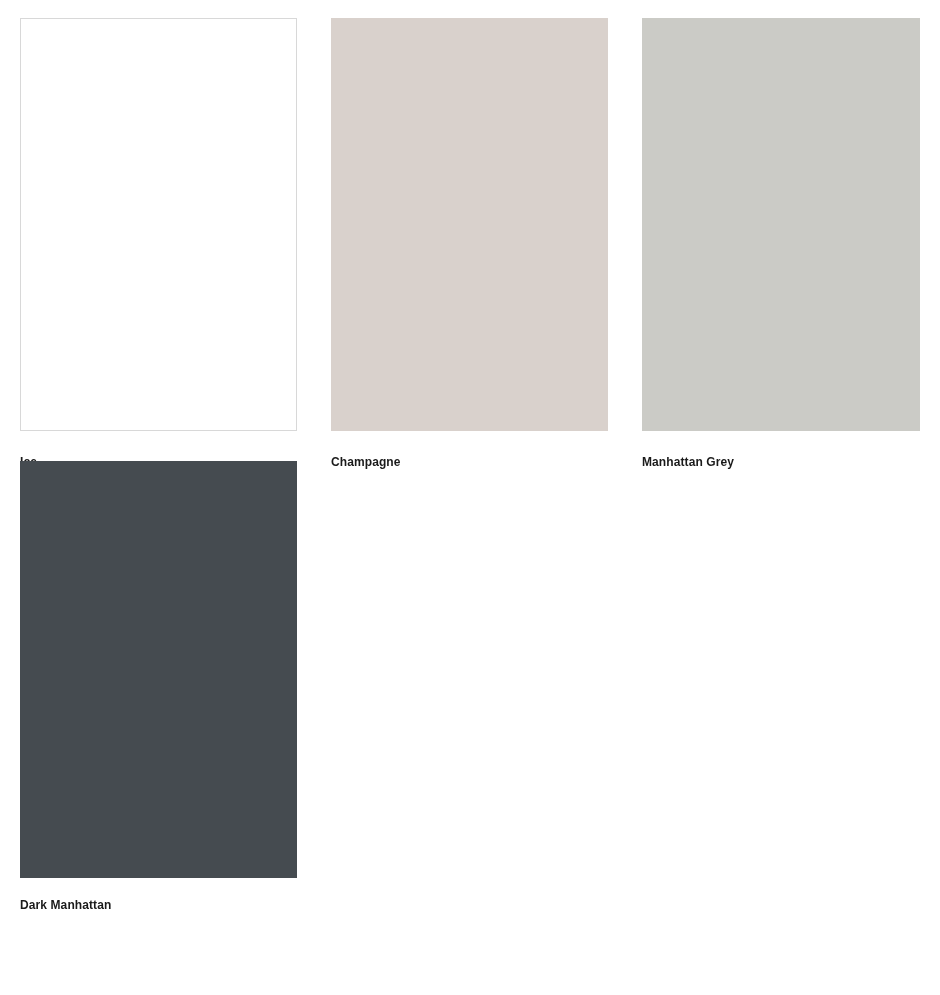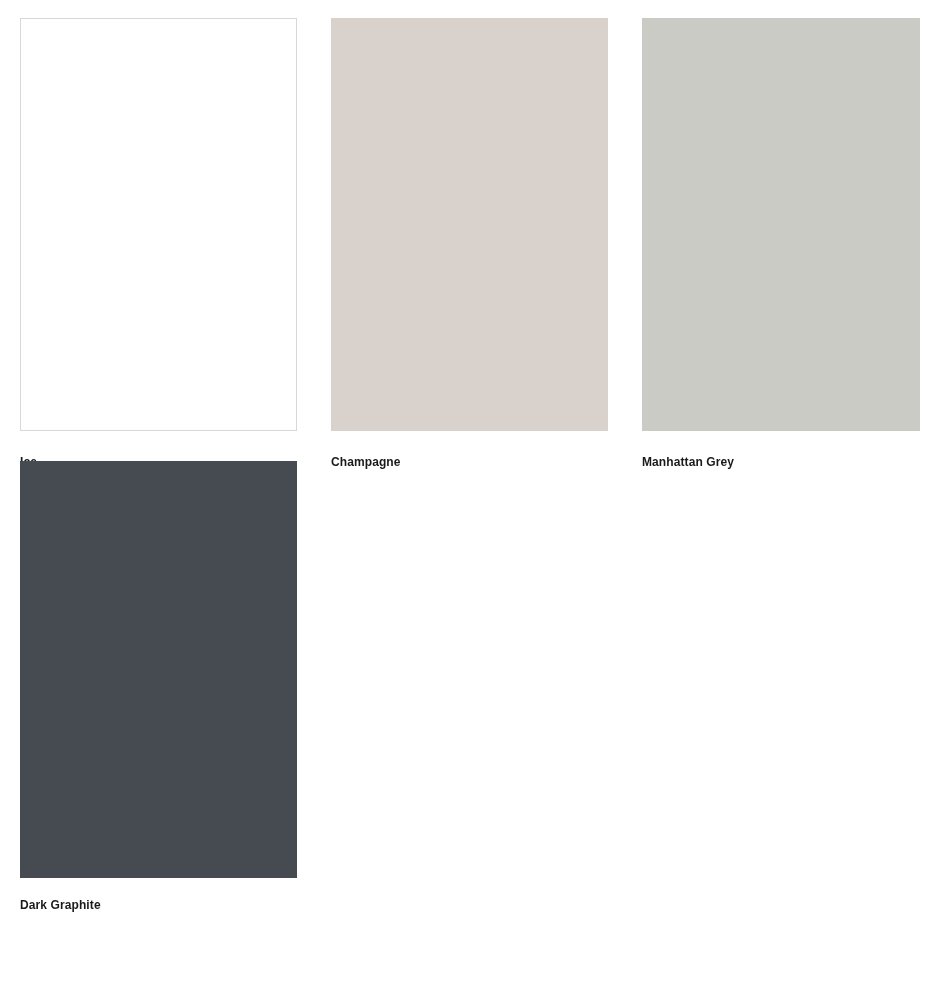--- a/index.html
+++ b/index.html
@@ -95,21 +95,21 @@
   </div>
 
   <div class="swatch-cell">
     <div class="swatch-chip" style="background-color: rgb(203, 203, 198);"></div>
     <div class="swatch-label" style="color: rgb(26, 26, 26);">Manhattan Grey</div>
   </div>
 
 
   <div class="swatch-cell">
     <div class="swatch-chip" style="background-color: rgb(69, 75, 80);"></div>
-    <div class="swatch-label" style="color: rgb(26, 26, 26);">Dark Graphite</div>
+    <div class="swatch-label" style="color: rgb(26, 26, 26);">Dark Manhattan</div>
   </div>
 
   <div class="swatch-cell is-empty">
     <div class="swatch-chip"></div>
     <div class="swatch-label" style="color: rgb(26, 26, 26);"></div>
   </div>
 
 </div>
 
 </body></html>

